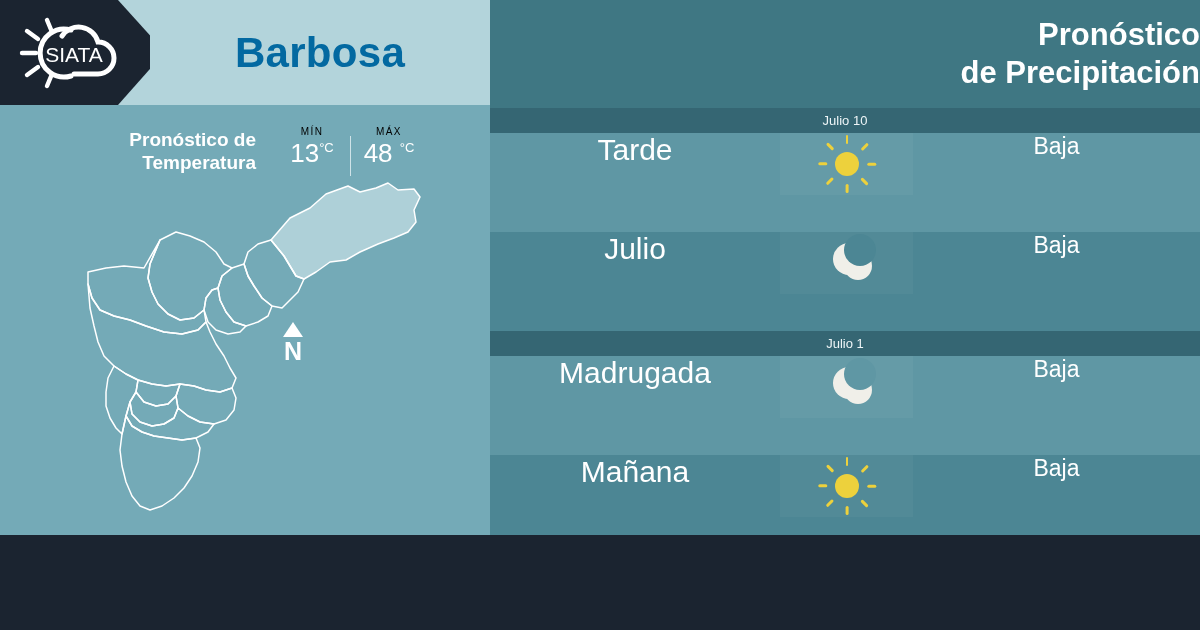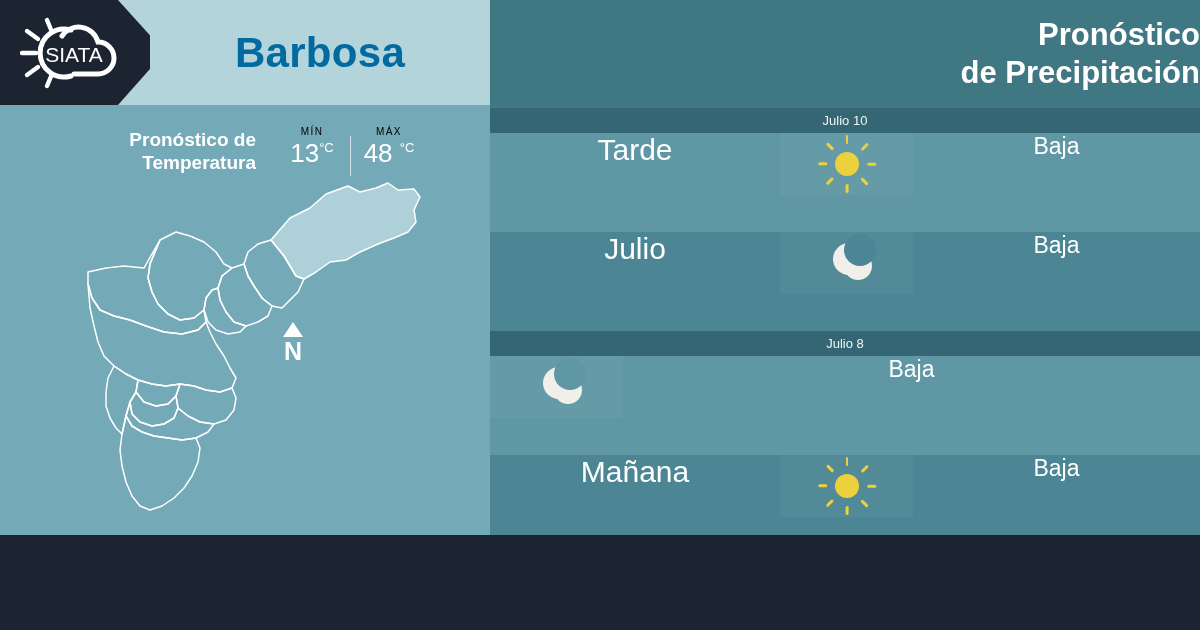--- a/index.html
+++ b/index.html
@@ -183,23 +183,24 @@
       <div class="fc-row dark">
         <div class="c-period">Julio</div>
         <div class="c-icon">
           <span class="ico">
               <span class="moon"></span>
             </span>
         </div>
         <div class="c-level">Baja</div>
       </div>
 
-      <div class="date-band">Julio 8</div>
+      <div class="date-band">Julio 1</div>
 
       <div class="fc-row light">
+        <div class="c-period">Madrugada</div>
         <div class="c-icon">
           <span class="ico">
               <span class="moon"></span>
             </span>
         </div>
         <div class="c-level">Baja</div>
       </div>
 
       <div class="fc-row dark">
         <div class="c-period">Mañana</div>

